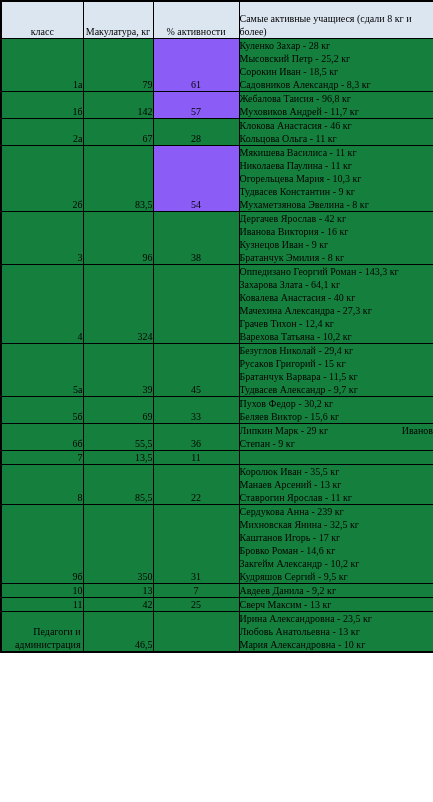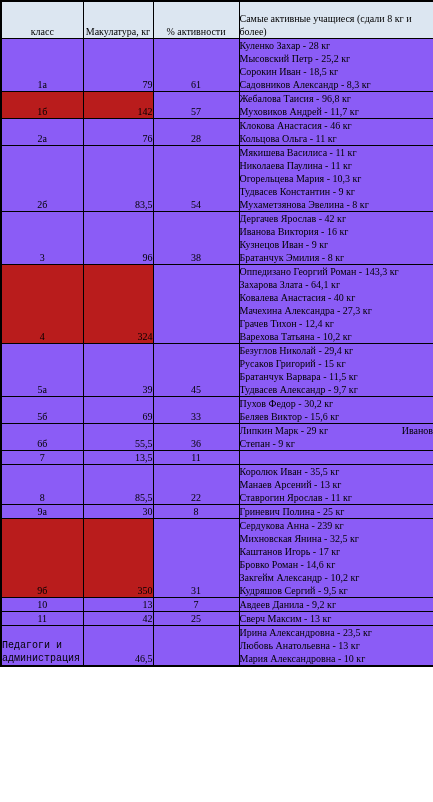--- a/index.html
+++ b/index.html
@@ -66,49 +66,48 @@
     padding: 0 2px;
   }
   th.h-names {
     text-align: left;
     vertical-align: top;
     padding: 3px 3px 0 4px;
   }
 
   
   td.cell-class {
-    text-align: center;
+    text-align: right;
     padding: 0 4px 2px 2px;
     vertical-align: bottom;
   }
   td.cell-class.center {
-    text-align: left;
+    text-align: right;
     padding-right: 2px;
-    font-family: Liberation Mono, monospace;
   }
   td.cell-weight {
     text-align: right;
     padding: 0 2px 2px 2px;
     vertical-align: bottom;
   }
   td.cell-percent {
     text-align: center;
     padding: 0 2px 2px 2px;
     vertical-align: bottom;
   }
   td.cell-names {
     text-align: left;
     padding: 1px 2px 1px 4px;
     vertical-align: top;
   }
 
   
-  .fill-yellow { background: #b91c1c; }
+  .fill-yellow { background: #15803d; }
   .fill-green  { background: #8b5cf6; }
-  .fill-white  { background: #8b5cf6; }
+  .fill-white  { background: #15803d; }
 
   
   td.accent-left { border-left: 3px solid #2e6f50; }
 
   .names-list { display: block; }
   .names-list .nm {
     display: block;
     white-space: nowrap;
     overflow: hidden;
   }
@@ -156,21 +155,21 @@
         <td class="cell-percent fill-green">57</td>
         <td class="cell-names fill-white">
           <span class="names-list">
             <span class="nm">Жебалова Таисия - 96,8 кг</span>
             <span class="nm">Муховиков Андрей - 11,7 кг</span>
           </span>
         </td>
       </tr>
       <tr>
         <td class="cell-class fill-white">2а</td>
-        <td class="cell-weight fill-white">76</td>
+        <td class="cell-weight fill-white">67</td>
         <td class="cell-percent fill-white">28</td>
         <td class="cell-names fill-white">
           <span class="names-list">
             <span class="nm">Клокова Анастасия - 46 кг</span>
             <span class="nm">Кольцова Ольга - 11 кг</span>
           </span>
         </td>
       </tr>
       <tr>
         <td class="cell-class fill-white">2б</td>
@@ -266,30 +265,20 @@
         <td class="cell-percent fill-white">22</td>
         <td class="cell-names fill-white">
           <span class="names-list">
             <span class="nm">Королюк Иван - 35,5 кг</span>
             <span class="nm">Манаев Арсений - 13 кг</span>
             <span class="nm">Ставрогин Ярослав - 11 кг</span>
           </span>
         </td>
       </tr>
       <tr>
-        <td class="cell-class fill-white">9а</td>
-        <td class="cell-weight fill-white">30</td>
-        <td class="cell-percent fill-white">8</td>
-        <td class="cell-names fill-white">
-          <span class="names-list">
-            <span class="nm">Гриневич Полина - 25 кг</span>
-          </span>
-        </td>
-      </tr>
-      <tr>
         <td class="cell-class fill-yellow">9б</td>
         <td class="cell-weight fill-yellow">350</td>
         <td class="cell-percent fill-white">31</td>
         <td class="cell-names fill-white">
           <span class="names-list">
             <span class="nm">Сердукова Анна - 239 кг</span>
             <span class="nm">Михновская Янина - 32,5 кг</span>
             <span class="nm">Каштанов Игорь - 17 кг</span>
             <span class="nm">Бровко Роман - 14,6 кг</span>
             <span class="nm">Закгейм Александр - 10,2 кг</span>

